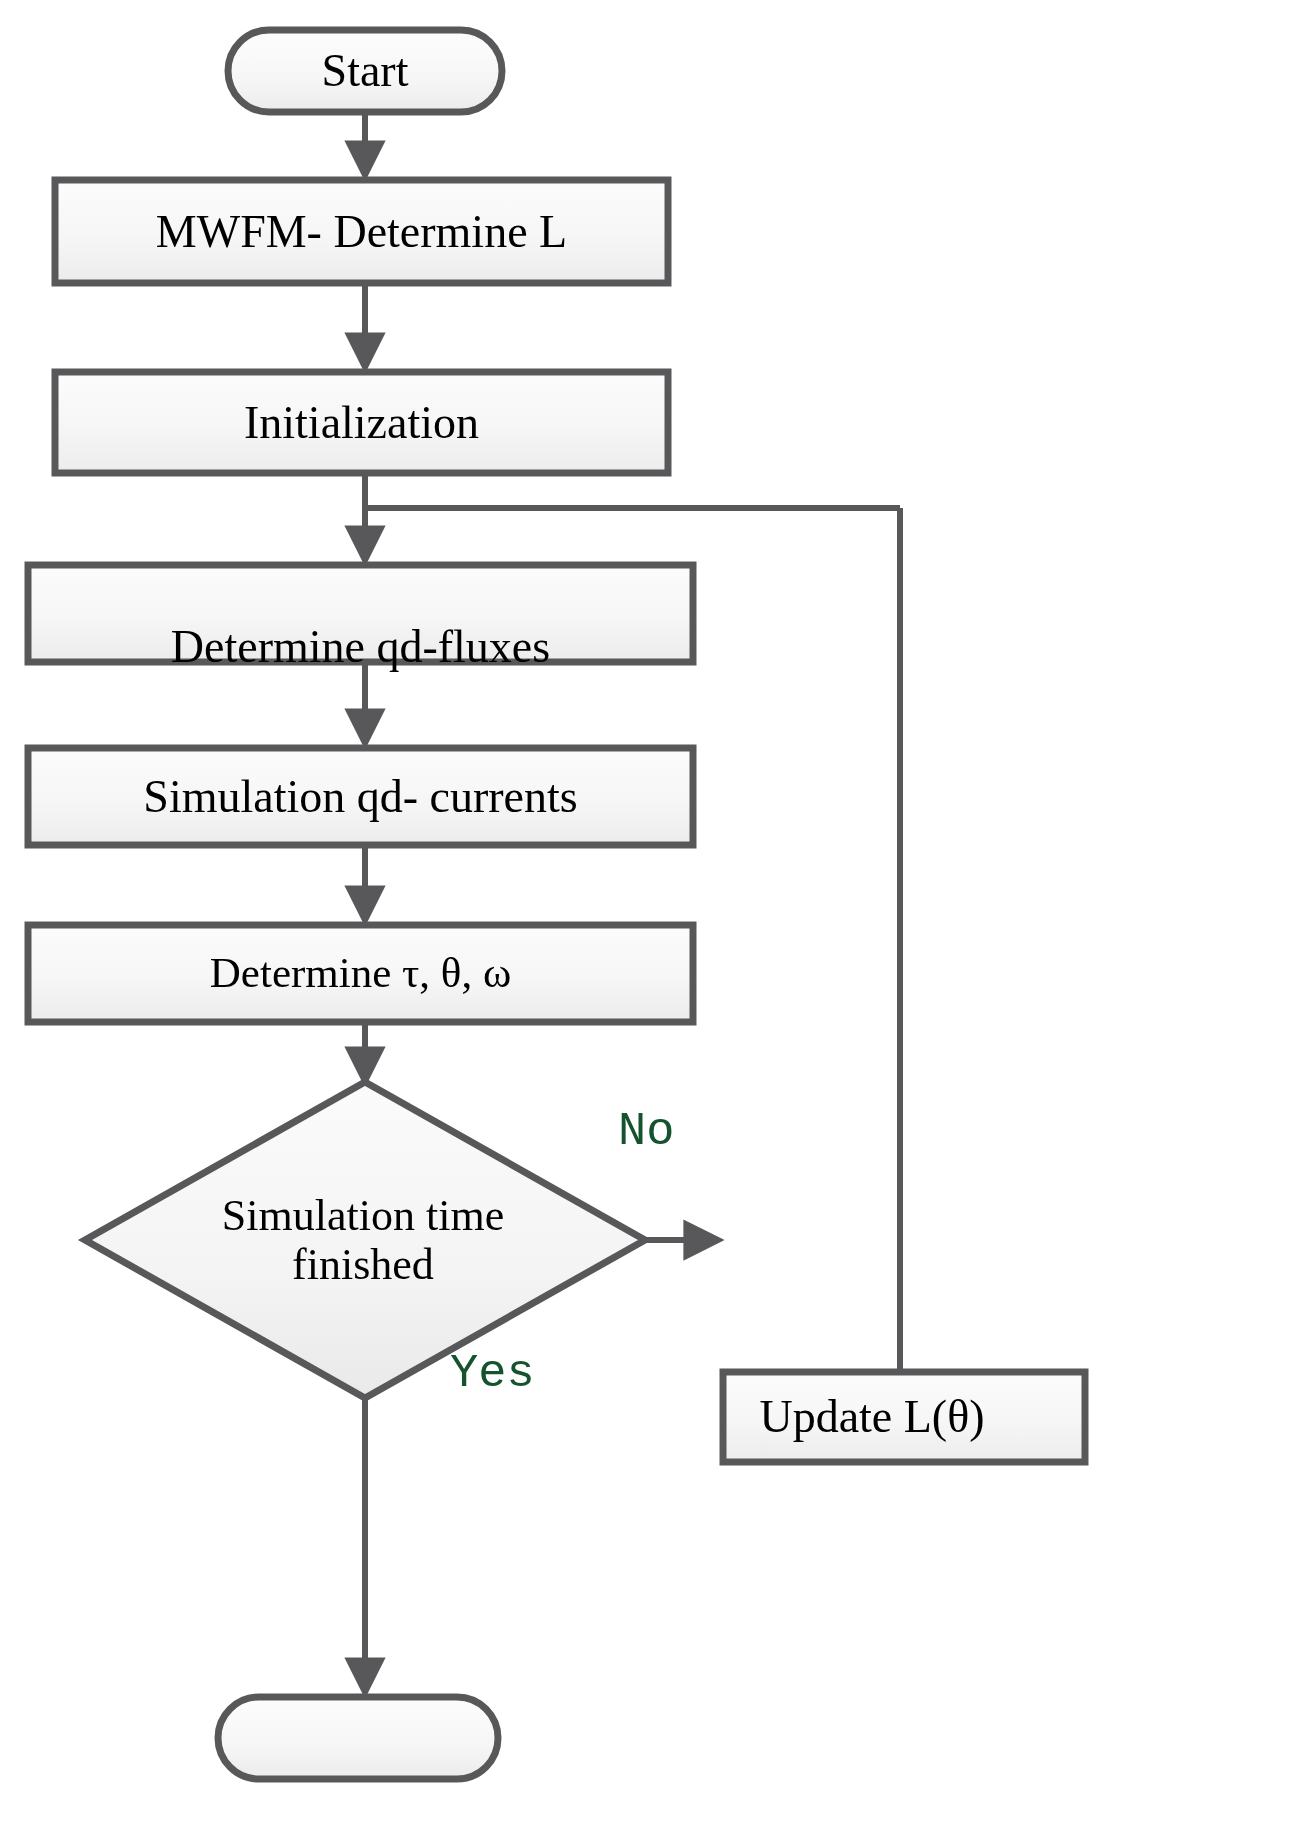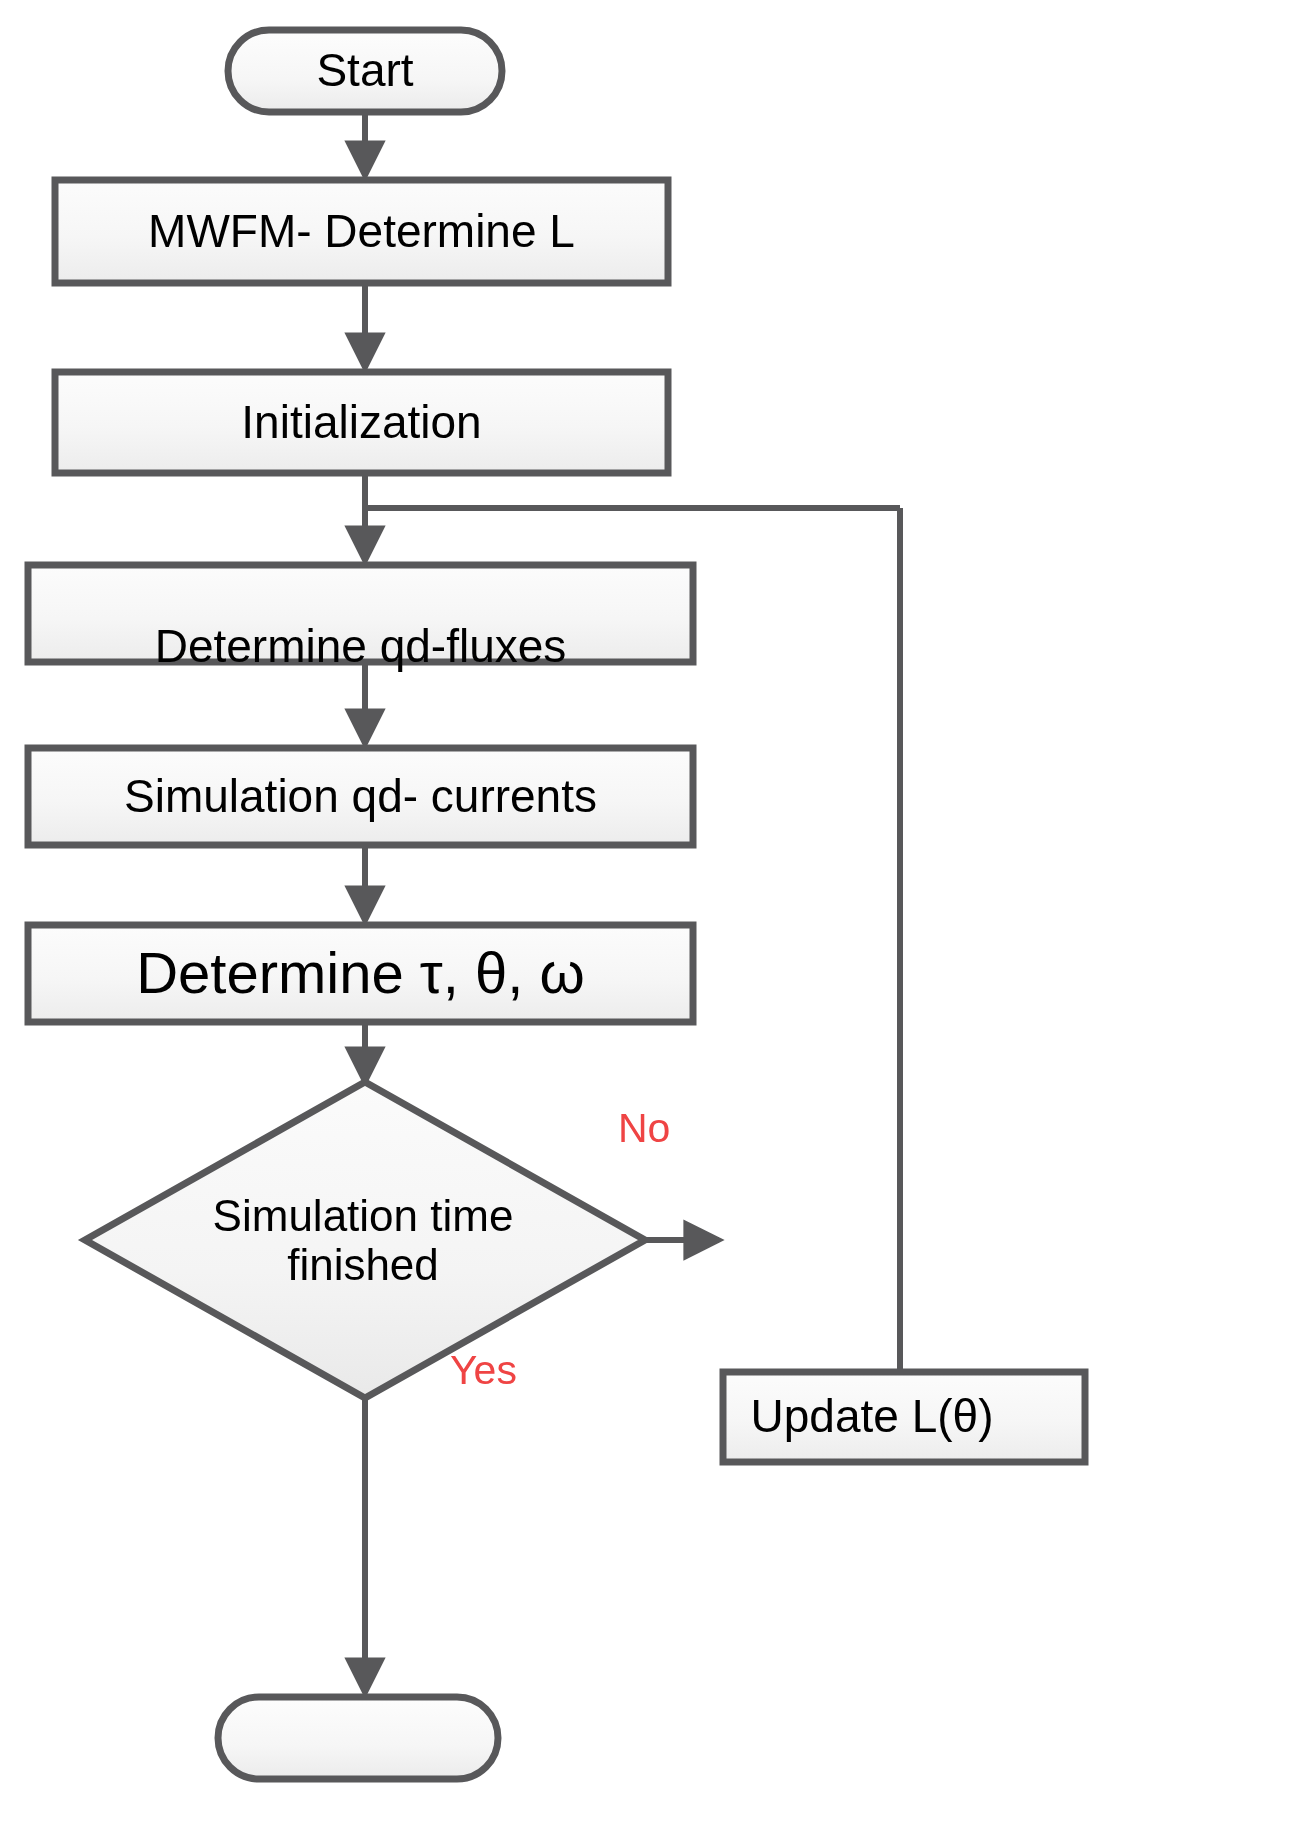--- a/index.html
+++ b/index.html
@@ -25,38 +25,38 @@
     width: 1296px;
     height: 1837px;
   }
   .node-label {
     position: absolute;
     display: flex;
     align-items: center;
     justify-content: center;
     text-align: center;
     color: #000000;
-    font-family: Liberation Sans, sans-serif;
+    font-family: Liberation Serif, serif;
     line-height: 1.12;
     pointer-events: none;
     white-space: pre-line;
   }
   .edge-label {
     position: absolute;
-    color: #ef4444;
-    font-family: Liberation Sans, sans-serif;
-    font-size: 41px;
+    color: #14532d;
+    font-family: Liberation Mono, monospace;
+    font-size: 47px;
     line-height: 1;
   }
   .t-start   { left: 228px; top: 30px;   width: 274px; height: 82px;  font-size: 46px; }
   .p-mwfm    { left: 55px;  top: 180px;  width: 613px; height: 103px; font-size: 46px; }
   .p-init    { left: 55px;  top: 372px;  width: 613px; height: 101px; font-size: 46px; }
   .p-flux    { left: 28px;  top: 598px;  width: 665px; height: 97px;  font-size: 46px; }
   .p-curr    { left: 28px;  top: 748px;  width: 665px; height: 97px;  font-size: 46px; }
-  .p-tqw     { left: 28px;  top: 925px;  width: 665px; height: 97px;  font-size: 58px; }
+  .p-tqw     { left: 28px;  top: 925px;  width: 665px; height: 97px;  font-size: 43px; }
   .d-sim     { left: 113px; top: 1155px; width: 500px; height: 170px; font-size: 44px; }
   .p-update  { left: 691px; top: 1372px; width: 362px; height: 90px;  font-size: 46px; }
   .t-end     { left: 218px; top: 1697px; width: 280px; height: 82px;  font-size: 46px; }
   .lbl-no    { left: 618px; top: 1108px; }
   .lbl-yes   { left: 450px; top: 1350px; }
 </style>
 </head>
 <body>
 
 <div id="canvas">

